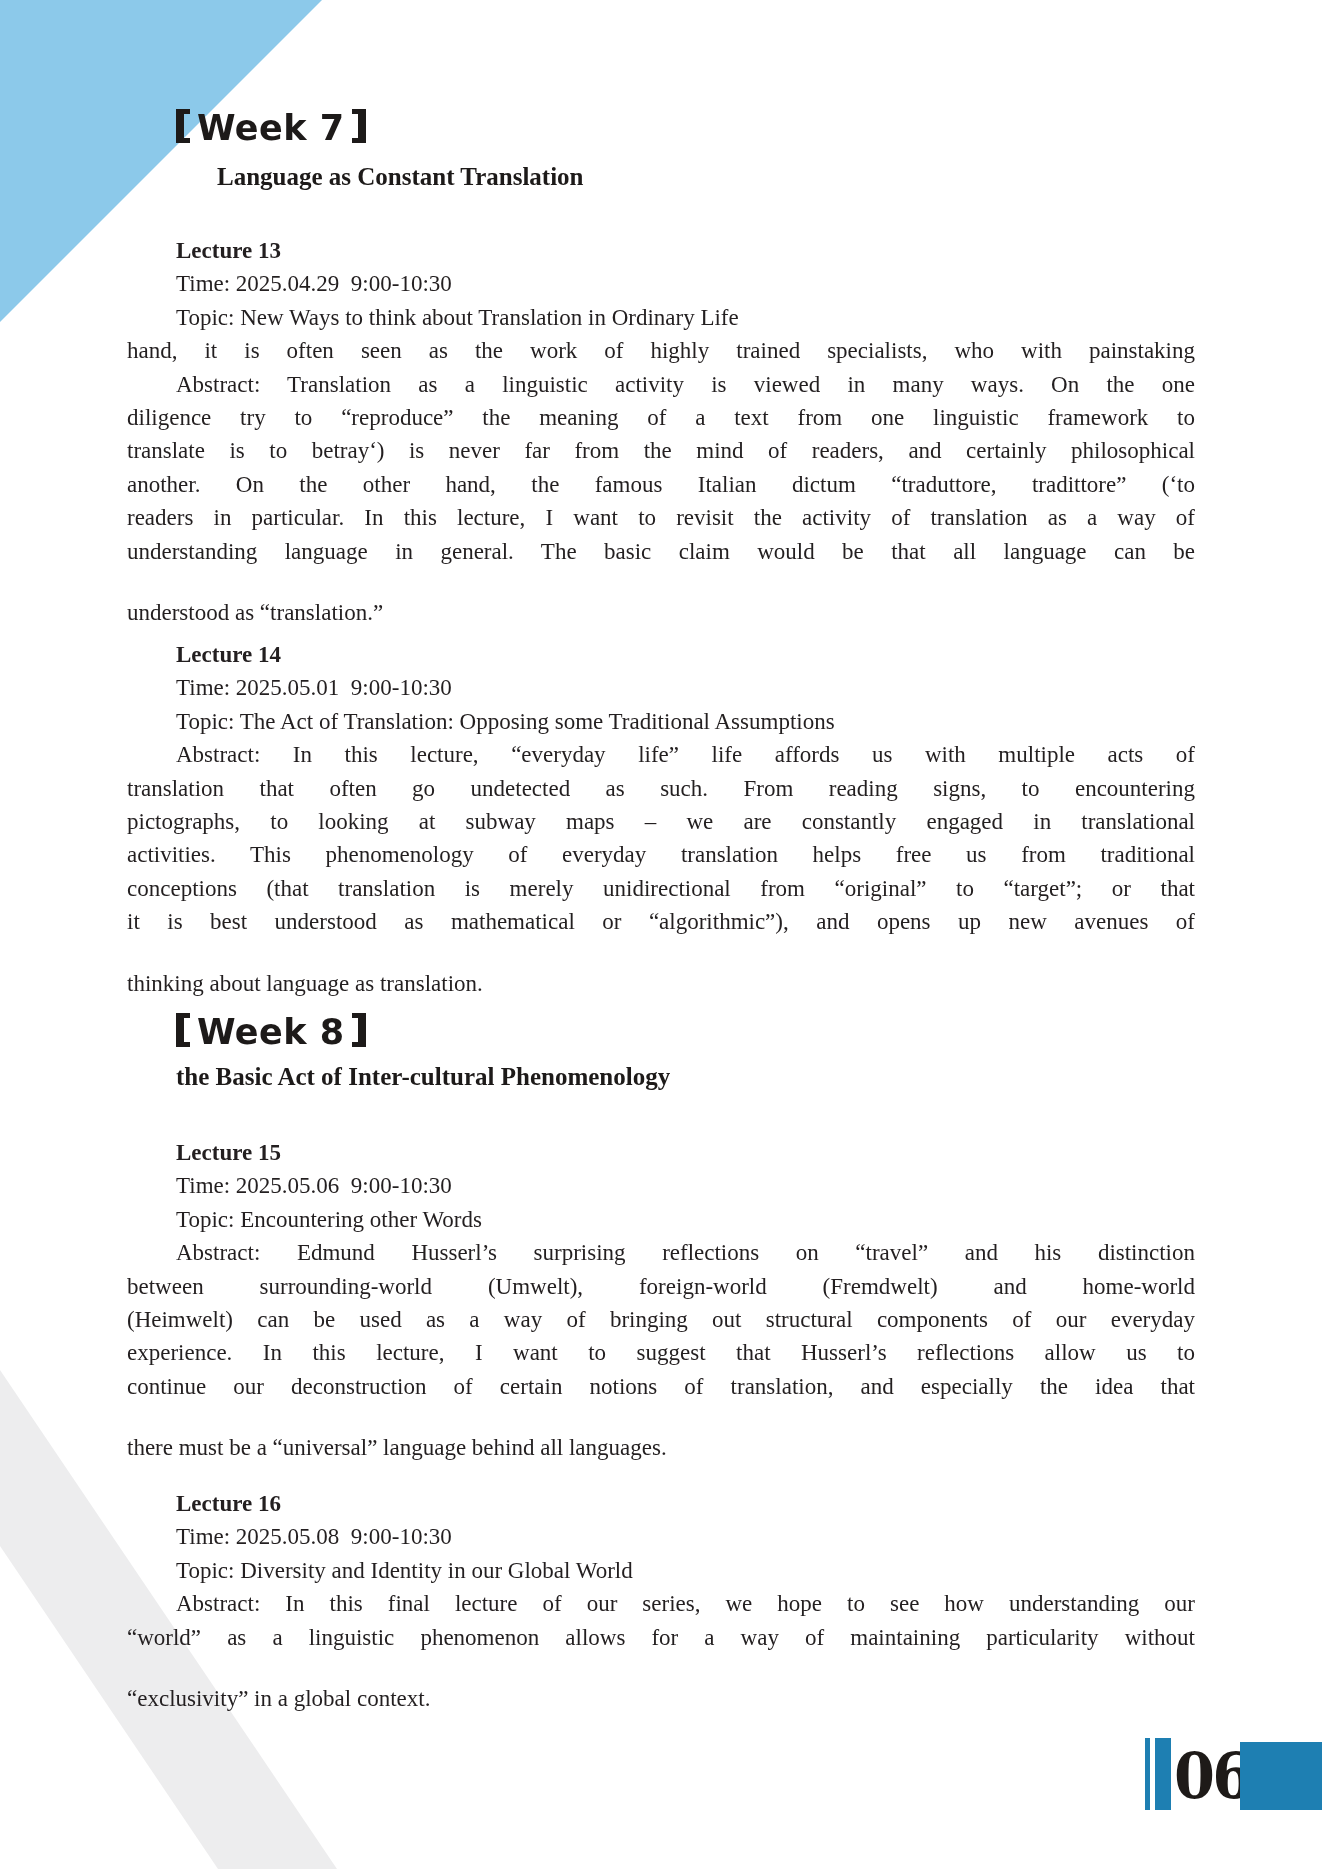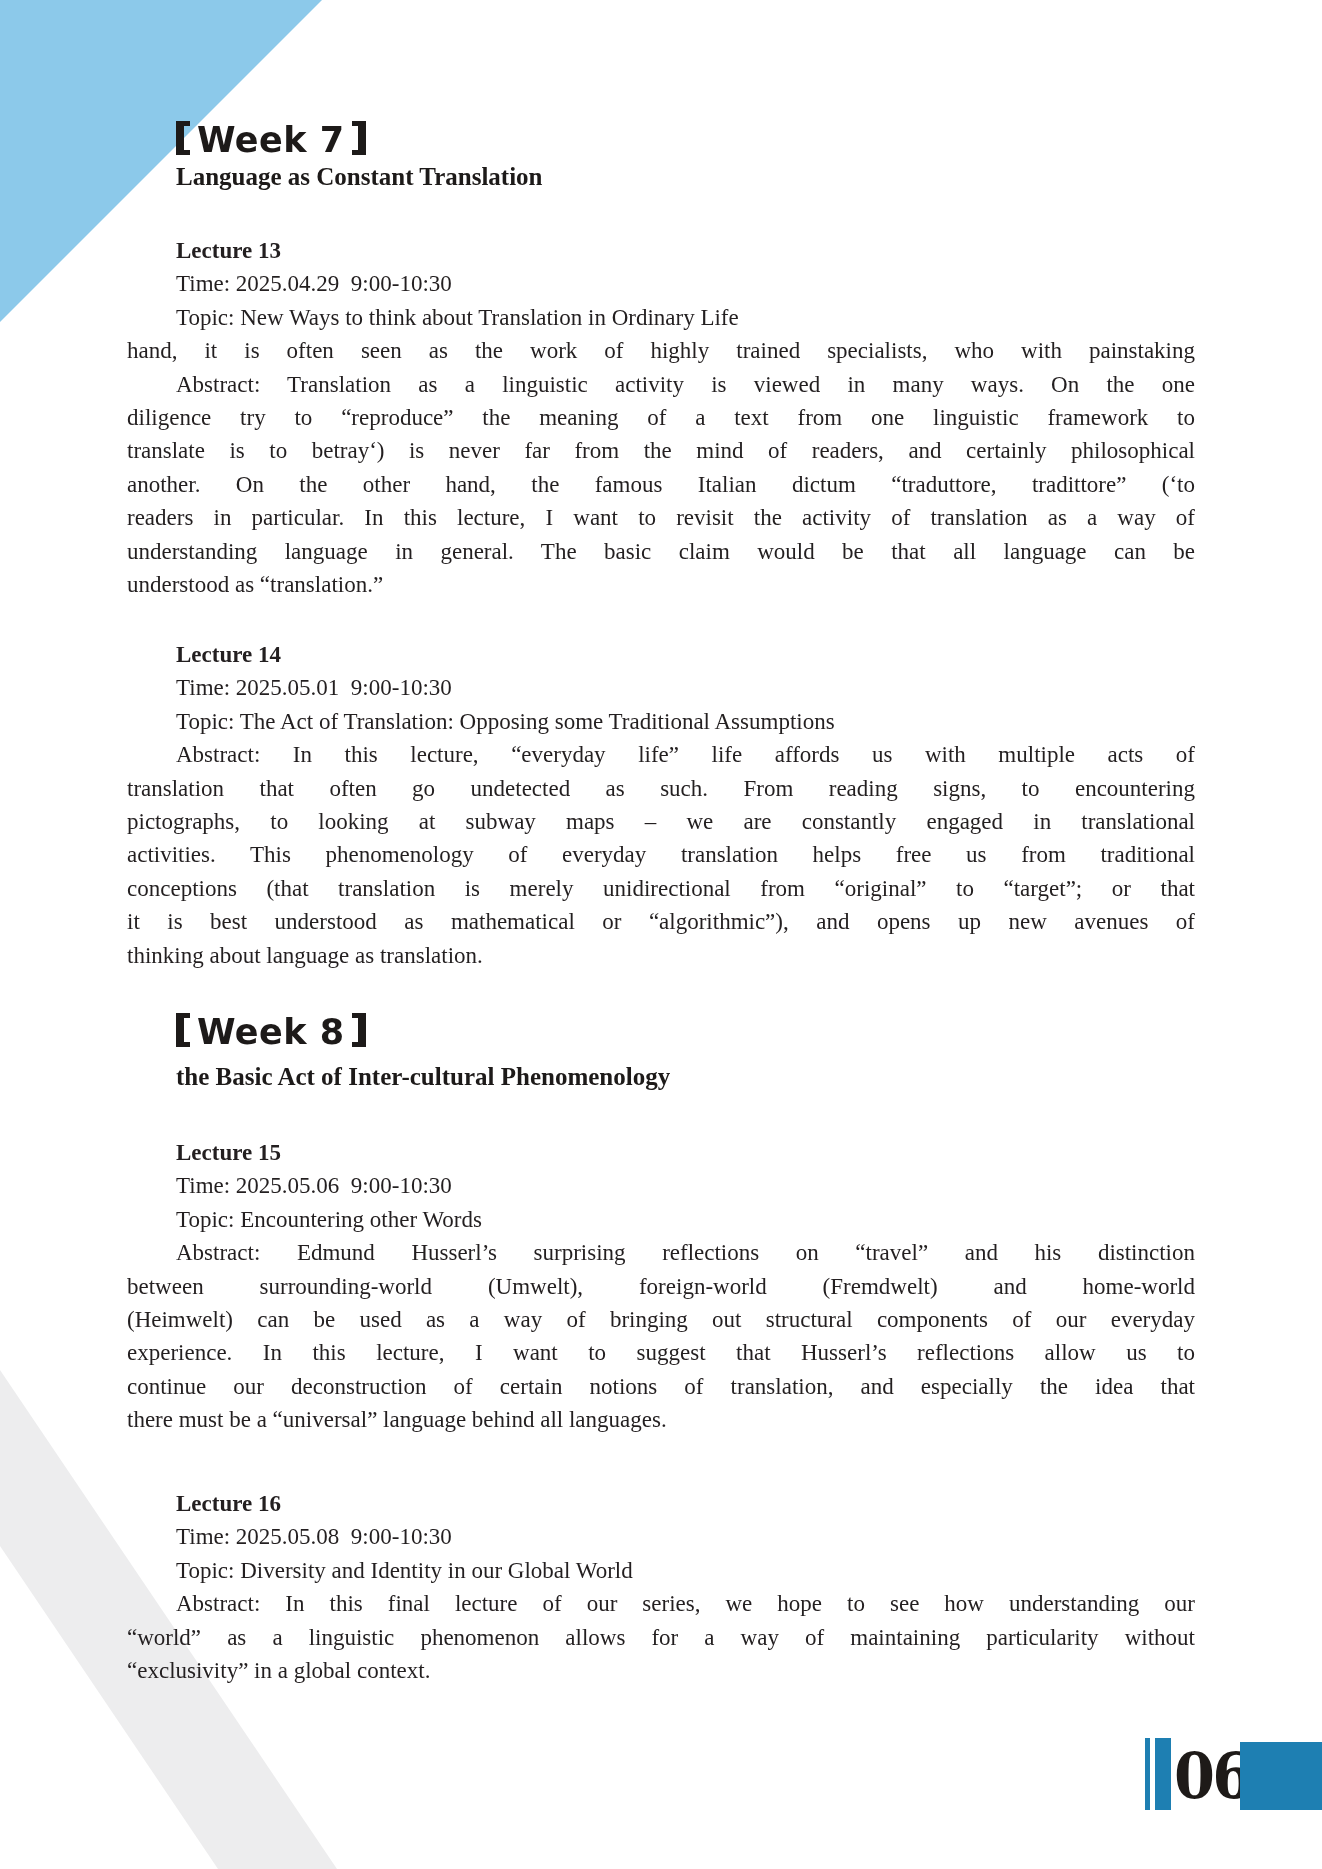--- a/index.html
+++ b/index.html
@@ -34,21 +34,21 @@
   .subtitle{
     position:absolute;left:176px;font-size:25px;font-weight:700;
     line-height:30px;color:#1d1a19;white-space:nowrap;
   }
   .lecture{position:absolute;left:127px;width:1068px;}
   .line{font-size:23px;line-height:33.4px;}
   .lab{font-weight:700;padding-left:49px;}
   .plain{padding-left:49px;white-space:pre;}
   .jline{text-align:justify;text-align-last:justify;}
   .jfirst{text-indent:49px;}
-  .jlast{text-align:left;text-align-last:left;}
+  .jlast{text-align:left;text-align-last:left;margin-top:28px;}
 
   
   .pn-bar-thin{position:absolute;left:1145px;top:1738px;width:5px;height:72px;background:#1e7fb2;}
   .pn-bar-thick{position:absolute;left:1155px;top:1738px;width:16px;height:72px;background:#1e7fb2;}
   .pn-num{
     position:absolute;left:1174px;top:1741px;width:64px;height:70px;
     font-family:"DejaVu Serif",serif;font-weight:700;font-size:64px;line-height:70px;
     color:#1e1a18;letter-spacing:-3px;transform:scaleX(.92);transform-origin:left center;
   }
   .pn-rect{position:absolute;left:1240px;top:1742px;width:82px;height:68px;background:#1e7fb2;}
@@ -56,24 +56,24 @@
 </head>
 <body>
 
 <div class="page">
 
   <div class="tri"></div>
   <div class="band"></div>
 
   <div class="content">
 
-    <div class="week-head" style="top:120px;">
+    <div class="week-head" style="top:108px;">
       <span class="lb"></span><span>Week 7</span><span class="rb"></span>
     </div>
-    <div class="subtitle" style="top:162px;">Language as Constant Translation</div>
+    <div class="subtitle" style="top:162px;margin-left:41px;">Language as Constant Translation</div>
 
     <div class="lecture" style="top:234px;">
       <div class="line lab">Lecture 13</div>
       <div class="line plain">Time: 2025.04.29  9:00-10:30</div>
       <div class="line plain">Topic: New Ways to think about Translation in Ordinary Life</div>
       <div>
         <div class="line jline">hand, it is often seen as the work of highly trained specialists, who with painstaking</div>
         <div class="line jline jfirst">Abstract: Translation as a linguistic activity is viewed in many ways. On the one</div>
         <div class="line jline">diligence try to “reproduce” the meaning of a text from one linguistic framework to</div>
         <div class="line jline">translate is to betray‘)  is never far from the mind of readers, and certainly philosophical</div>

